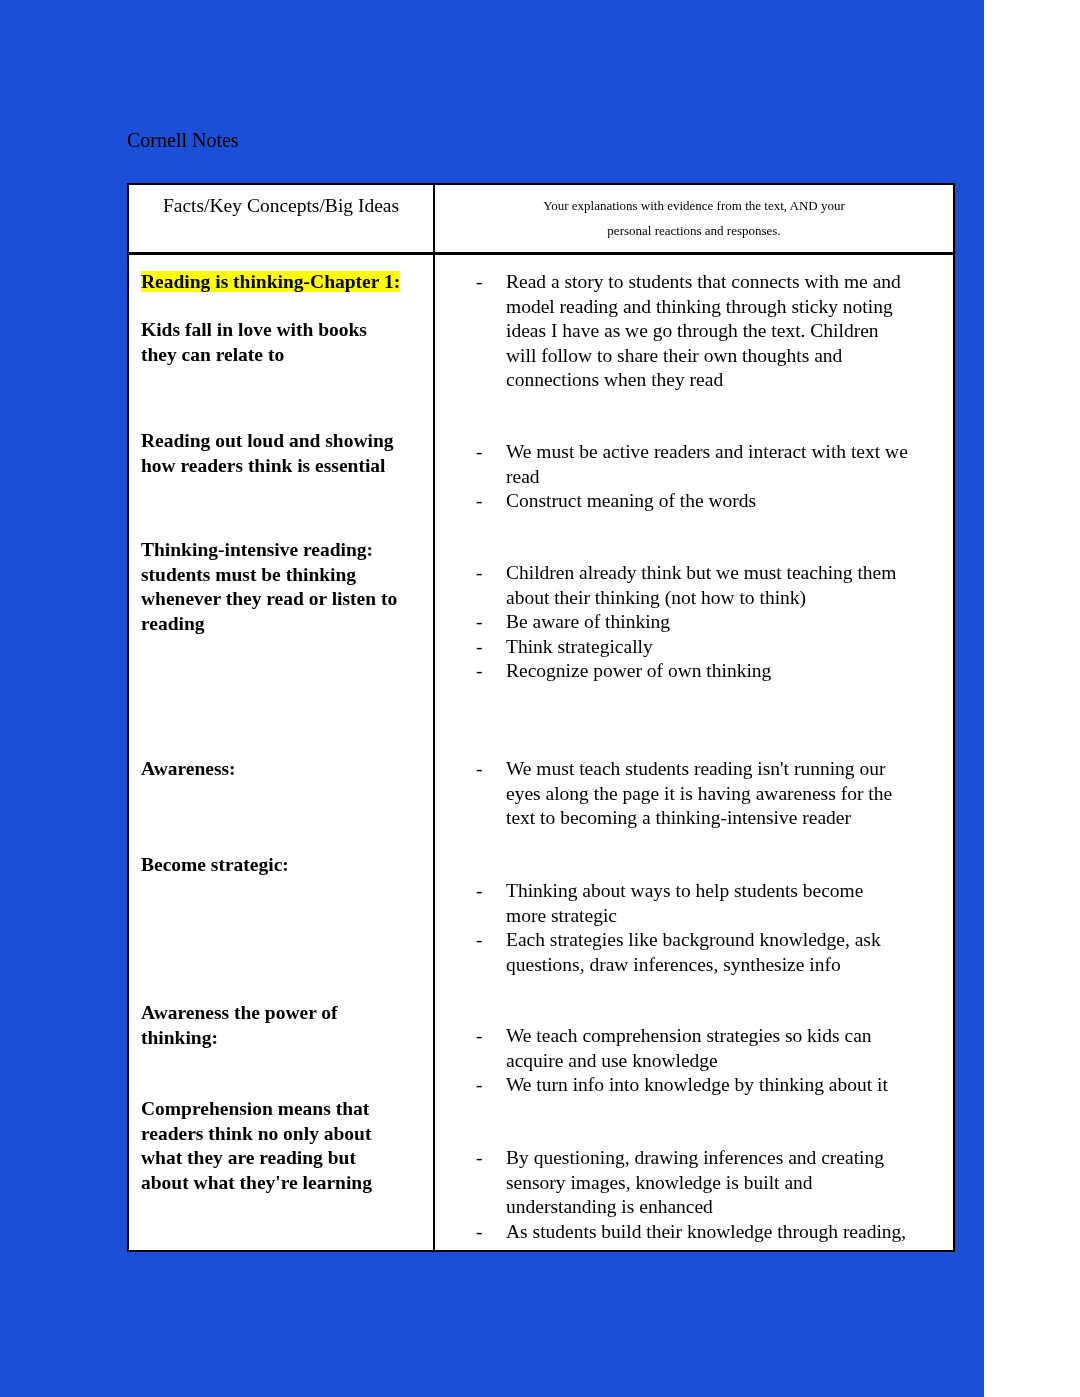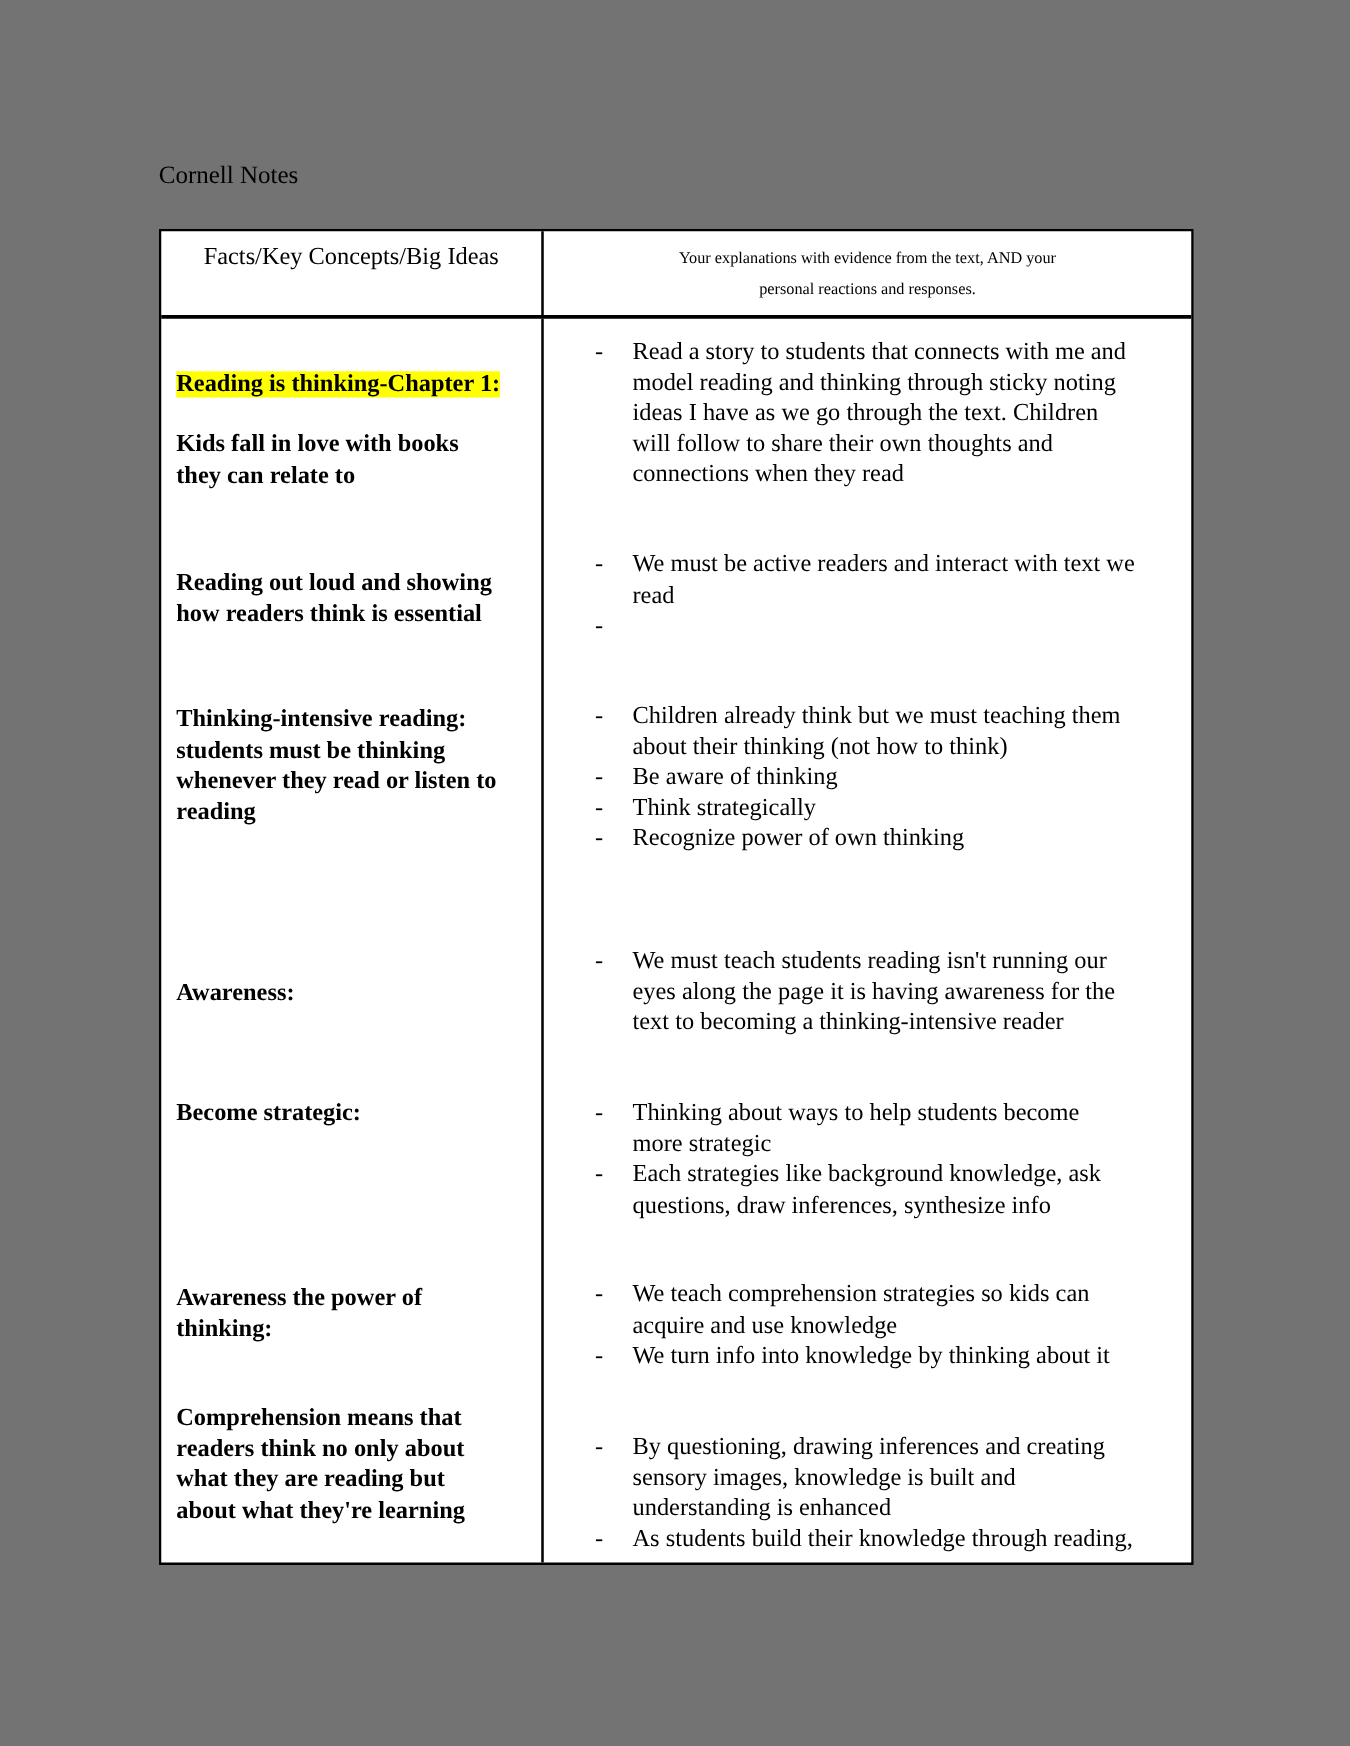--- a/index.html
+++ b/index.html
@@ -3,21 +3,21 @@
 <meta charset="utf-8">
 <style>
   * { margin:0; padding:0; box-sizing:border-box; }
   html,body { background:#ffffff; }
   body {
     width:1080px; height:1397px;
     font-family:"Liberation Serif", serif;
     color:#000;
     position:relative;
   }
-  .page { position:relative; width:1080px; height:1397px; background:#737373; }
+  .page { position:relative; width:984px; height:1397px; background:#1d4ed8; }
 
   .doc-title {
     position:absolute; left:127px; top:128px;
     font-size:20px; line-height:24px;
   }
 
   .notes-table {
     position:absolute; left:127px; top:183px;
     width:828px;
     border:2px solid #000;
@@ -44,21 +44,20 @@
     border-right:2px solid #000;
     position:relative;
   }
   .body-right { flex:1; position:relative; }
 
   .lblock {
     position:absolute; left:12px; width:288px;
     font-weight:bold;
     font-size:19.5px; line-height:24.5px;
     white-space:pre-line;
-    margin-top:26px;
   }
   .hl { background:#ffff00; }
 
   .rgroup {
     position:absolute; left:13px; right:8px;
     font-size:19.5px; line-height:24.5px;
   }
   .bullet { display:flex; align-items:flex-start; }
   .dash { flex:0 0 auto; margin-left:28px; width:30px; }
   .btext { flex:1; white-space:pre-line; }
@@ -115,20 +114,21 @@
         </div>
 
         <div class="rgroup" style="top:185px">
           <div class="bullet">
             <span class="dash">-</span>
             <span class="btext">We must be active readers and interact with text we
 read</span>
           </div>
           <div class="bullet">
             <span class="dash">-</span>
+            <span class="btext">Construct meaning of the words</span>
           </div>
         </div>
 
         <div class="rgroup" style="top:306px">
           <div class="bullet">
             <span class="dash">-</span>
             <span class="btext">Children already think but we must teaching them
 about their thinking (not how to think)</span>
           </div>
           <div class="bullet">

